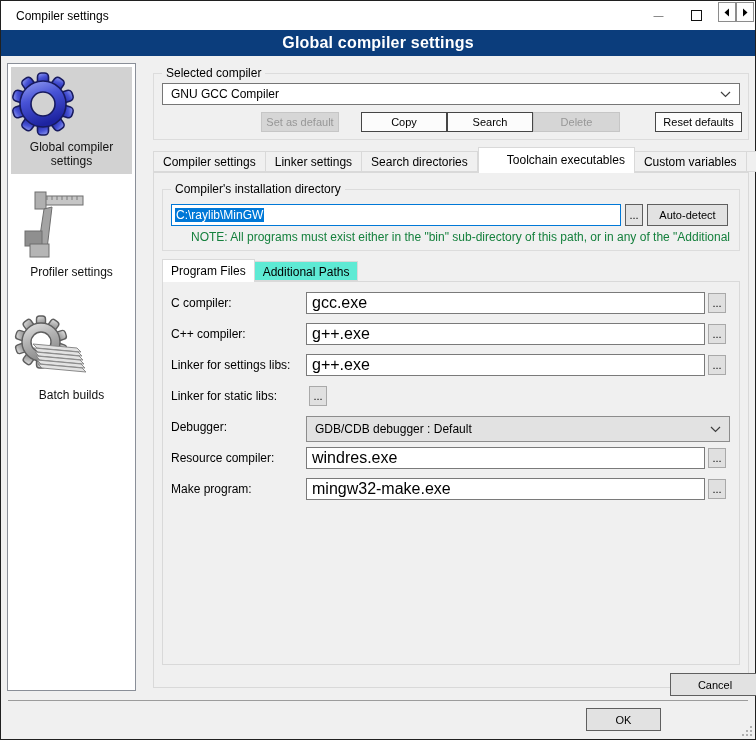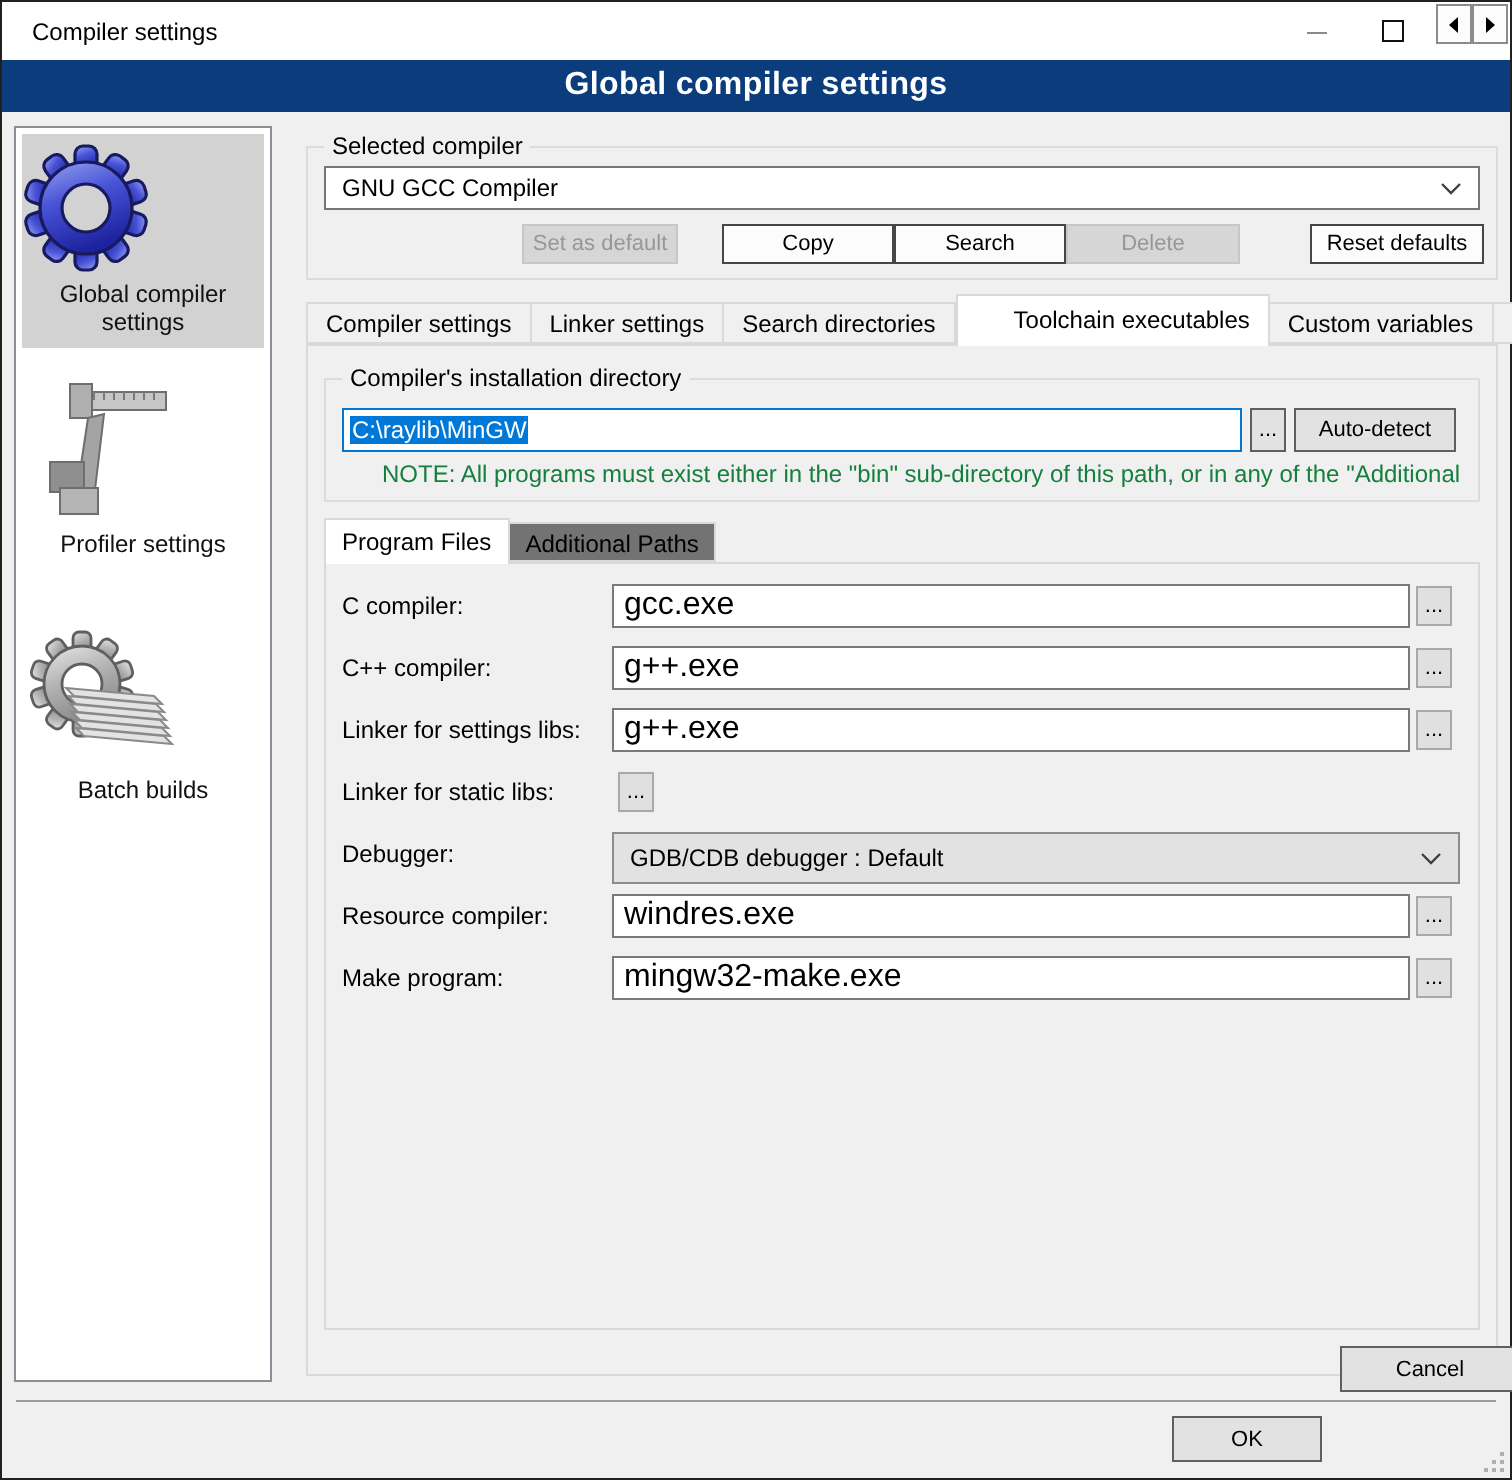--- a/index.html
+++ b/index.html
@@ -54,21 +54,21 @@
   .group-dir{left:8px;top:16px;right:8px;height:62px;}
   .dir-row{position:absolute;left:8px;top:14px;right:5px;height:22px;display:flex;align-items:center;}
   .path-input{width:450px;height:22px;box-sizing:border-box;border:1px solid #0078d7;background:#fff;
     display:flex;align-items:center;padding:0 3px;overflow:hidden;white-space:nowrap;}
   .path-input .sel{background:#0078d7;color:#fff;padding:0 1px;}
   .dir-row .btn.mini{margin-left:4px;height:22px;}
   .autodetect{margin-left:4px;width:81px;height:22px;}
   .note{position:absolute;left:8px;right:1px;top:40px;color:#15803d;white-space:nowrap;overflow:hidden;margin-left:20px;}
   
   .subtabs{position:absolute;left:8px;top:85px;height:23px;display:flex;align-items:flex-end;z-index:2;}
-  .subtab{height:20px;line-height:20px;padding:0 8px;background:#737373;border:1px solid #d9d9d9;border-left:none;
+  .subtab{height:20px;line-height:20px;padding:0 8px;background:#5eead4;border:1px solid #d9d9d9;border-left:none;
     box-sizing:border-box;white-space:nowrap;}
   .subtab:first-child{border-left:1px solid #d9d9d9;}
   .subtab.active{height:23px;line-height:22px;background:#fff;border:1px solid #d9d9d9;border-bottom:none;margin-bottom:-1px;}
   .subpanel{position:absolute;left:8px;top:108px;right:8px;bottom:22px;background:#f0f0f0;
     border:1px solid #d9d9d9;box-sizing:border-box;padding:10px 13px 0 8px;}
   .form-row{display:flex;align-items:center;height:22px;margin-bottom:9px;}
   .row-label{width:135px;flex:none;}
   .row-input{flex:1;height:22px;box-sizing:border-box;border:1px solid #7a7a7a;background:#fff;
     font-family:"Liberation Sans",sans-serif;font-size:16px;padding:0 5px;outline:none;}
   .form-row .btn.mini{margin-left:3px;flex:none;}

